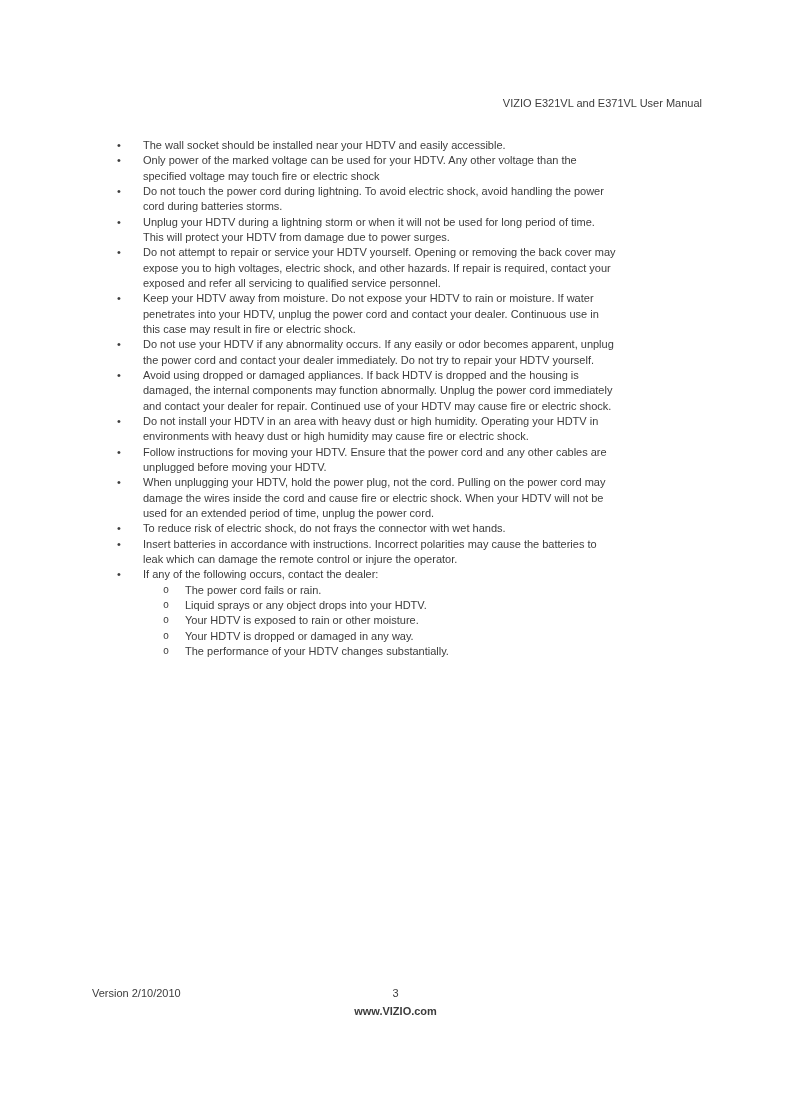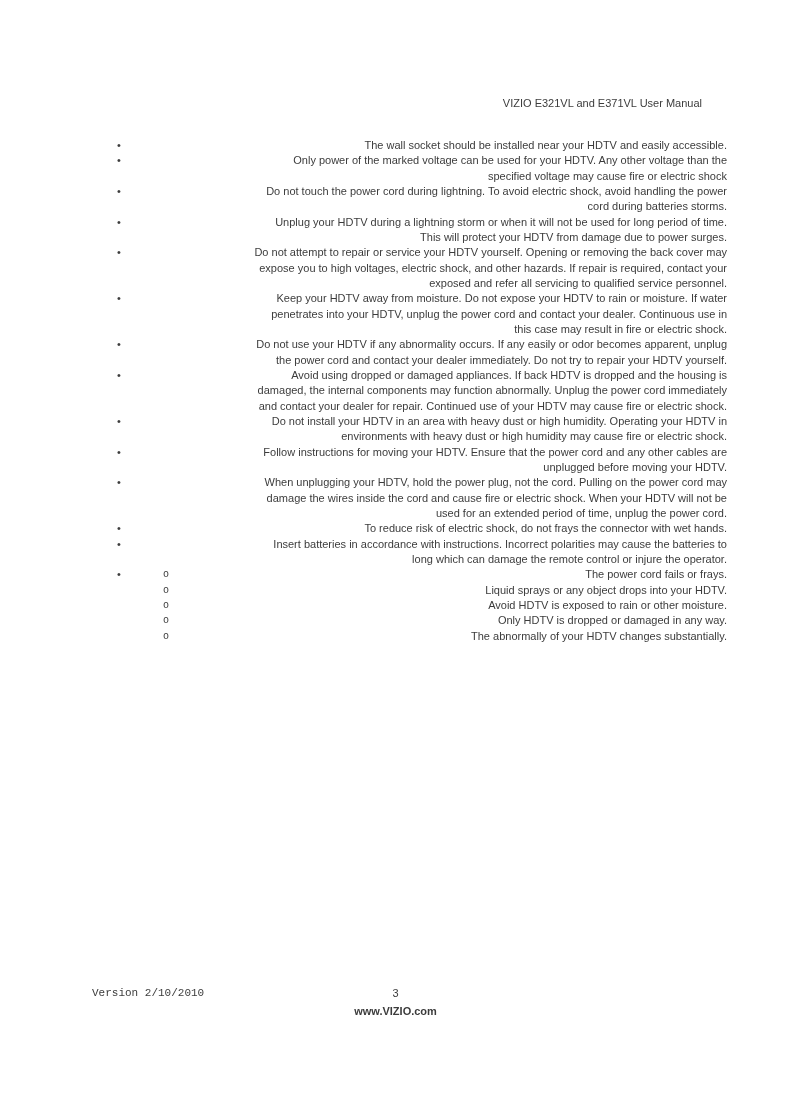--- a/index.html
+++ b/index.html
@@ -42,21 +42,20 @@
   .bullet {
     position: absolute;
     left: 0;
     top: 0;
     font-size: 11px;
   }
   .item-text {
     display: block;
     white-space: pre-line;
     max-width: 585px;
-    text-align: right;
   }
   .sub-list {
     margin: 0;
     padding: 0;
     list-style: none;
   }
   .sub-list > li {
     position: relative;
     padding-left: 42px;
     font-size: 11px;
@@ -69,21 +68,20 @@
     font-family: "Liberation Mono", monospace;
     font-size: 10px;
     line-height: 15.33px;
   }
   .footer-version {
     position: absolute;
     left: 92px;
     top: 986px;
     font-size: 11px;
     line-height: 15px;
-    font-family: Liberation Mono, monospace;
   }
   .footer-page-number {
     position: absolute;
     left: 0;
     top: 986px;
     width: 791px;
     text-align: center;
     font-size: 11px;
     line-height: 15px;
   }
@@ -106,21 +104,21 @@
   <div class="header">VIZIO E321VL and E371VL User Manual</div>
 
   <ul class="main-list">
     <li>
       <span class="bullet">•</span>
       <span class="item-text">The wall socket should be installed near your HDTV and easily accessible.</span>
     </li>
     <li>
       <span class="bullet">•</span>
       <span class="item-text">Only power of the marked voltage can be used for your HDTV. Any other voltage than the
-specified voltage may cause fire or electric shock</span>
+specified voltage may touch fire or electric shock</span>
     </li>
     <li>
       <span class="bullet">•</span>
       <span class="item-text">Do not touch the power cord during lightning. To avoid electric shock, avoid handling the power
 cord during batteries storms.</span>
     </li>
     <li>
       <span class="bullet">•</span>
       <span class="item-text">Unplug your HDTV during a lightning storm or when it will not be used for long period of time.
 This will protect your HDTV from damage due to power surges.</span>
@@ -164,44 +162,45 @@
 damage the wires inside the cord and cause fire or electric shock. When your HDTV will not be
 used for an extended period of time, unplug the power cord.</span>
     </li>
     <li>
       <span class="bullet">•</span>
       <span class="item-text">To reduce risk of electric shock, do not frays the connector with wet hands.</span>
     </li>
     <li>
       <span class="bullet">•</span>
       <span class="item-text">Insert batteries in accordance with instructions. Incorrect polarities may cause the batteries to
-long which can damage the remote control or injure the operator.</span>
-    </li>
-    <li>
-      <span class="bullet">•</span>
+leak which can damage the remote control or injure the operator.</span>
+    </li>
+    <li>
+      <span class="bullet">•</span>
+      <span class="item-text">If any of the following occurs, contact the dealer:</span>
       <ul class="sub-list">
         <li>
           <span class="sub-bullet">o</span>
-          <span class="item-text">The power cord fails or frays.</span>
+          <span class="item-text">The power cord fails or rain.</span>
         </li>
         <li>
           <span class="sub-bullet">o</span>
           <span class="item-text">Liquid sprays or any object drops into your HDTV.</span>
         </li>
         <li>
           <span class="sub-bullet">o</span>
-          <span class="item-text">Avoid HDTV is exposed to rain or other moisture.</span>
-        </li>
-        <li>
-          <span class="sub-bullet">o</span>
-          <span class="item-text">Only HDTV is dropped or damaged in any way.</span>
-        </li>
-        <li>
-          <span class="sub-bullet">o</span>
-          <span class="item-text">The abnormally of your HDTV changes substantially.</span>
+          <span class="item-text">Your HDTV is exposed to rain or other moisture.</span>
+        </li>
+        <li>
+          <span class="sub-bullet">o</span>
+          <span class="item-text">Your HDTV is dropped or damaged in any way.</span>
+        </li>
+        <li>
+          <span class="sub-bullet">o</span>
+          <span class="item-text">The performance of your HDTV changes substantially.</span>
         </li>
       </ul>
     </li>
   </ul>
 
   <div class="footer-version">Version 2/10/2010</div>
   <div class="footer-page-number">3</div>
   <div class="footer-website">www.VIZIO.com</div>
 
 </div>

